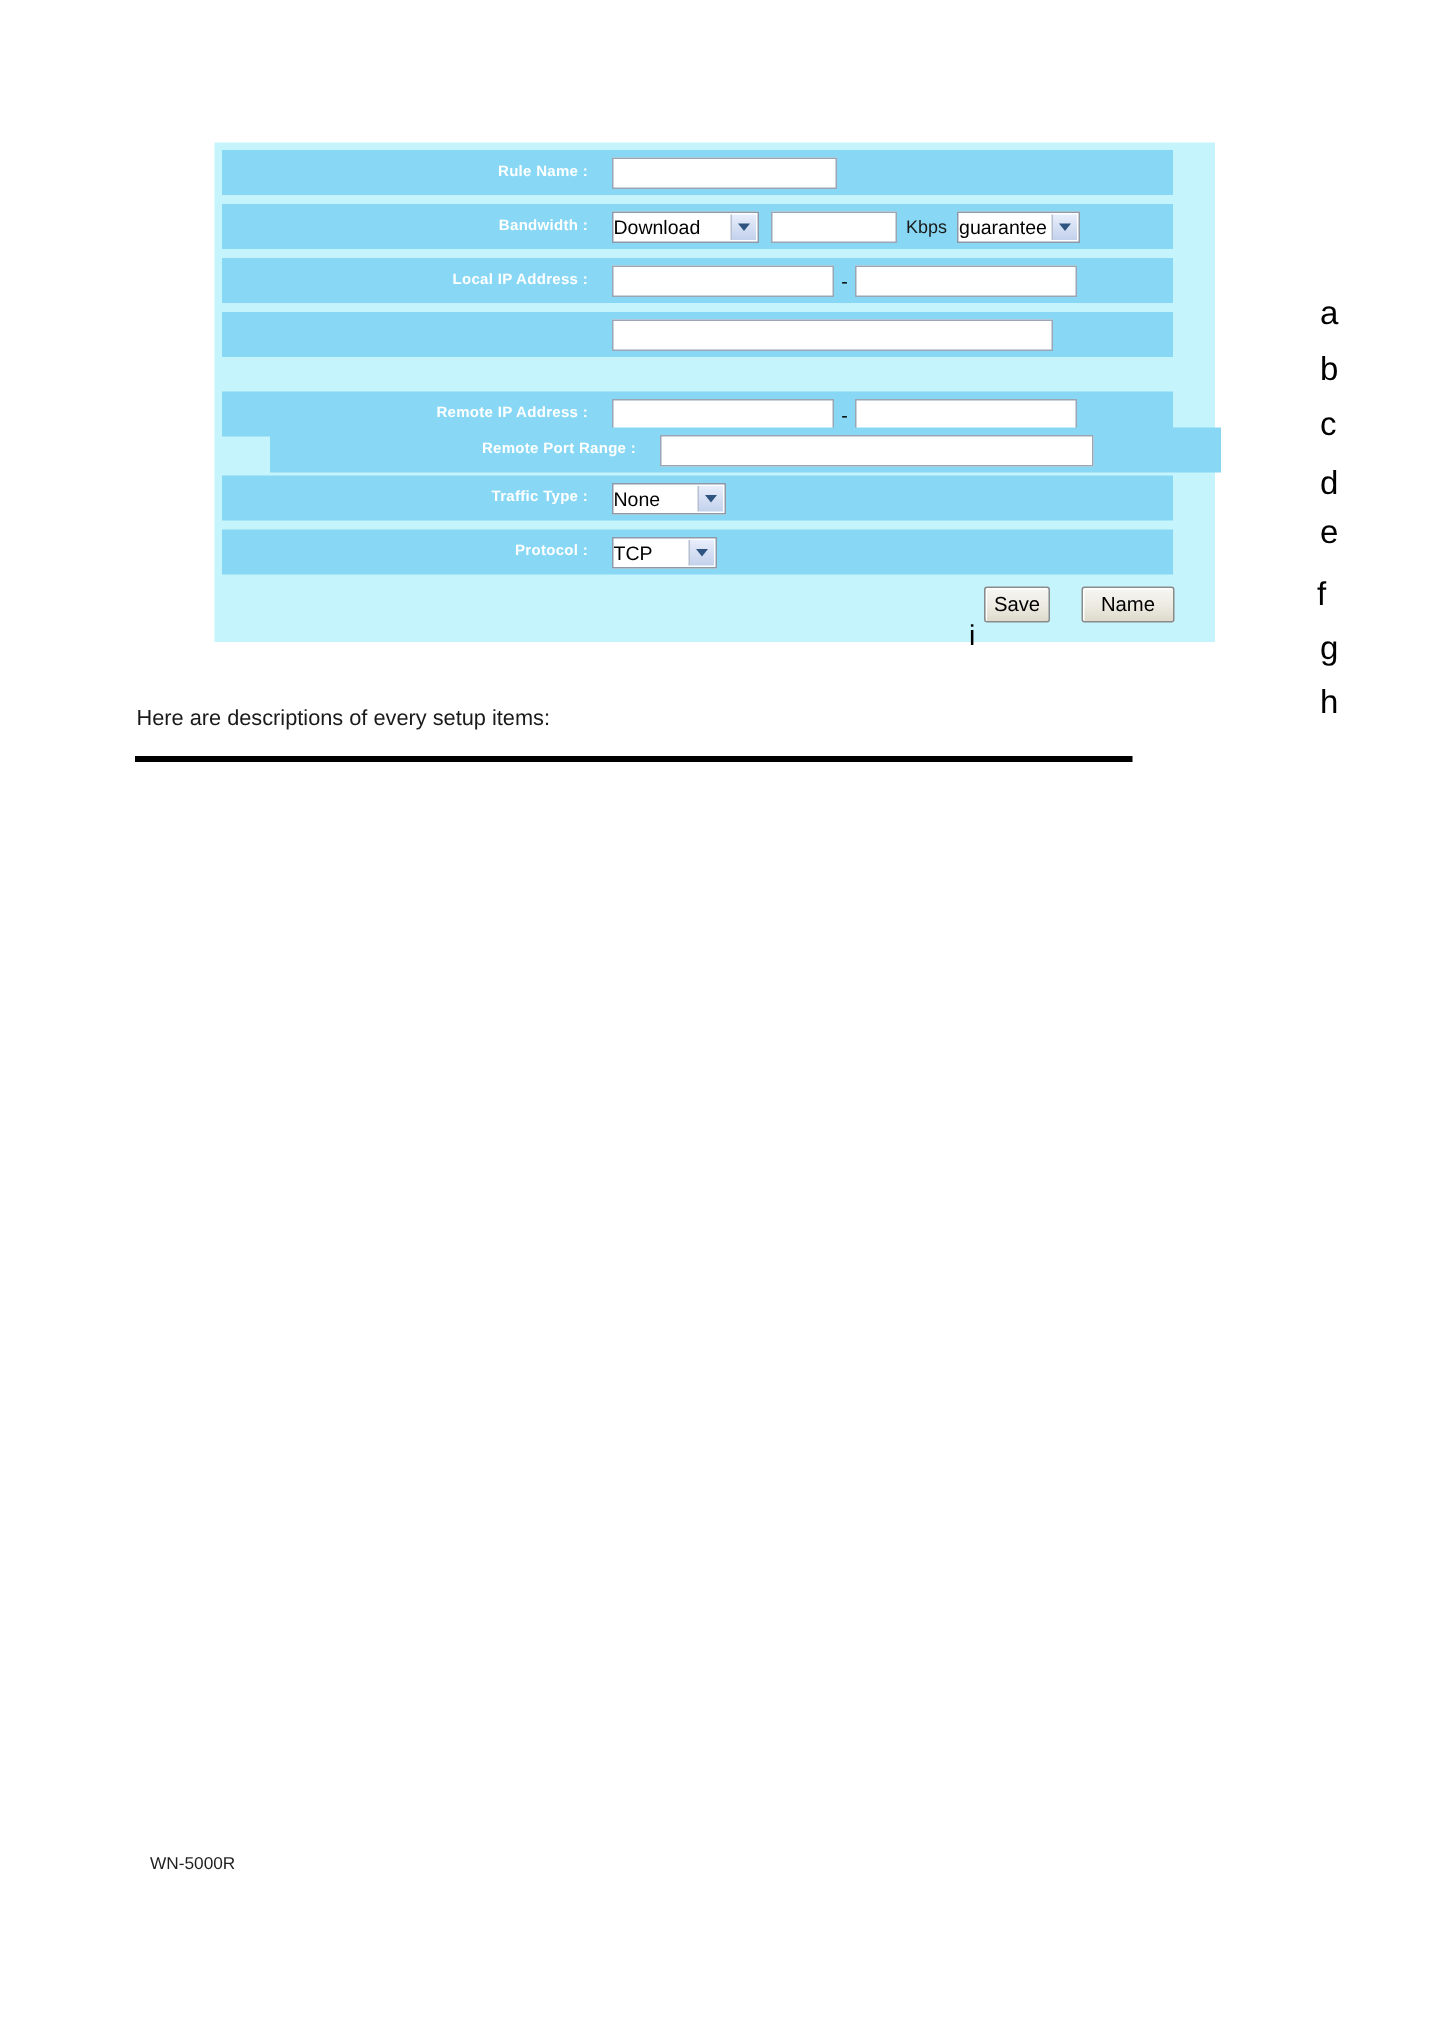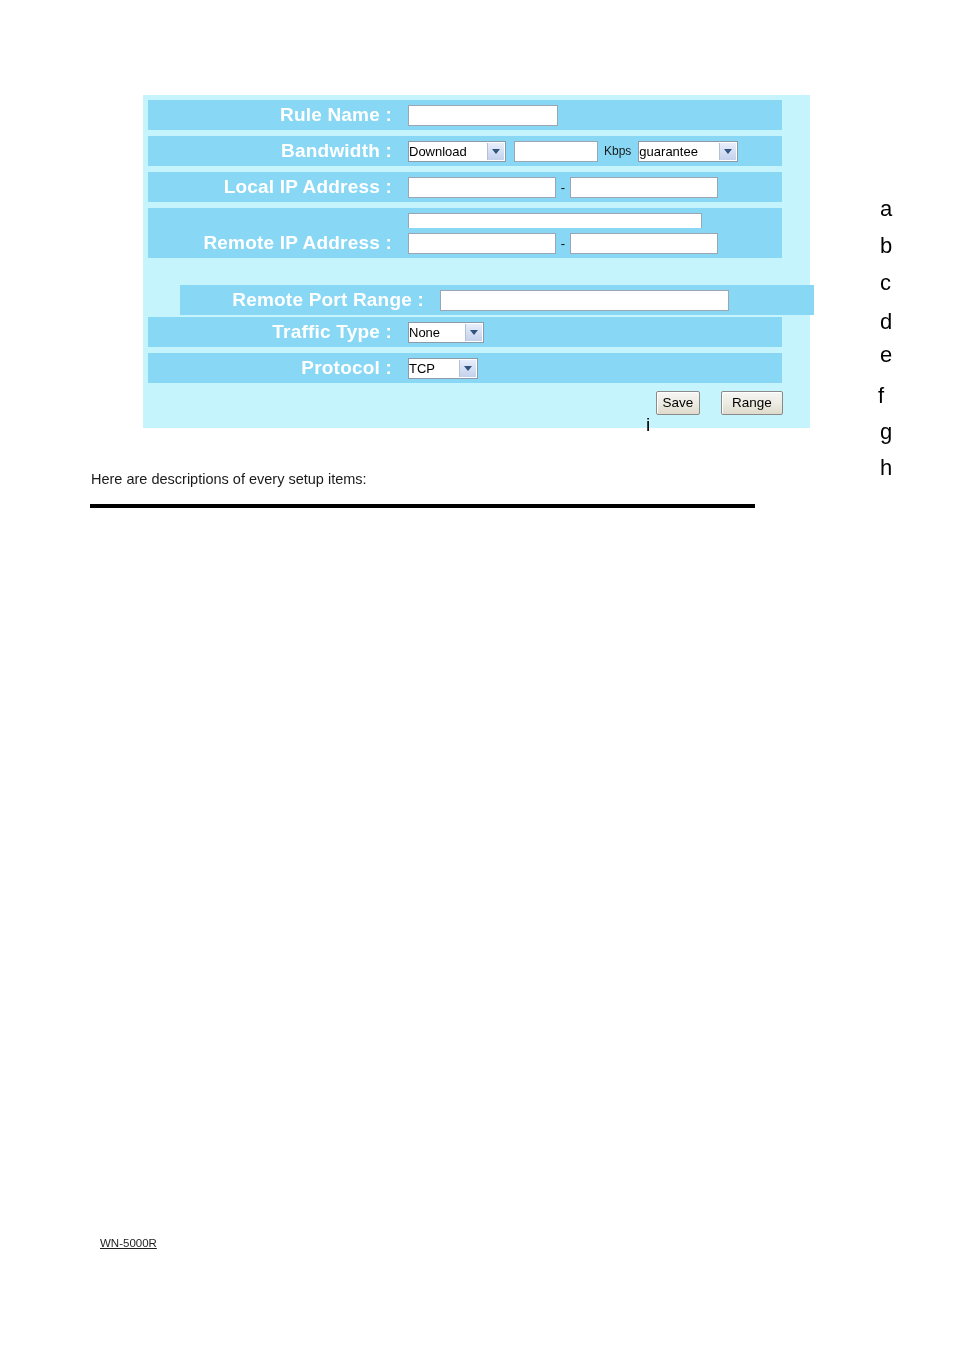--- a/index.html
+++ b/index.html
@@ -39,21 +39,21 @@
     left: 0;
     top: 0;
     width: 252px;
     height: 30px;
     line-height: 30px;
     text-align: right;
     padding-right: 8px;
     box-sizing: border-box;
     color: #ffffff;
     font-weight: bold;
-    font-size: 19px;
+    font-size: 10px;
     letter-spacing: 0.2px;
     white-space: nowrap;
   }
 
   .row-field {
     position: absolute;
     left: 260px;
     top: 0;
     height: 30px;
     display: flex;
@@ -129,21 +129,21 @@
     right: 5px;
     top: 50%;
     margin-top: -2px;
     width: 0; height: 0;
     border-left: 4px solid transparent;
     border-right: 4px solid transparent;
     border-top: 5px solid #2f5480;
     z-index: 2;
   }
   .sel-download  { width: 98px; }
-  .sel-guarantee { width: 100px; }
+  .sel-guarantee { width: 82px; }
   .sel-traffic   { width: 76px; }
   .sel-protocol  { width: 70px; }
 
   
   #button-bar {
     position: absolute;
     left: 5px;
     top: 296px;
     width: 634px;
     height: 28px;
@@ -196,21 +196,20 @@
     background: #000000;
   }
 
   #footer-model {
     position: absolute;
     left: 100px;
     top: 1237px;
     font-size: 11.5px;
     color: #1f1f1f;
     white-space: nowrap;
-    text-decoration: underline;
   }
 </style>
 </head>
 <body>
 
 <div id="qos-panel">
 
   <div class="form-row" style="top:5px;">
     <div class="row-label">Rule Name :</div>
     <div class="row-field">
@@ -246,21 +245,21 @@
   </div>
   <div class="annot" style="left:737px; top:177px;">c</div>
 
   <div class="form-row" style="top:113px;">
     <div class="row-field">
       <input class="txt txt-port-l" type="text" value="" style="">
     </div>
   </div>
   <div class="annot" style="left:737px; top:216px;">d</div>
 
-  <div class="form-row" style="top:133px;">
+  <div class="form-row" style="top:166px;">
     <div class="row-label">Remote IP Address :</div>
     <div class="row-field">
       <input class="txt txt-ip" type="text" value="" style="">
       <span class="dash">-</span>
       <input class="txt txt-ip" type="text" value="" style="">
     </div>
   </div>
   <div class="annot" style="left:737px; top:249px;">e</div>
 
   <div class="form-row" style="top:190px;margin-left:32px;">
@@ -288,21 +287,21 @@
       <div class="sel sel-protocol">
         <span>TCP</span>
         <span class="arrow"></span>
       </div>
     </div>
   </div>
   <div class="annot" style="left:737px; top:362px;">h</div>
 
   <div id="button-bar">
     <button class="btn btn-save">Save</button>
-    <button class="btn btn-reset">Range</button>
+    <button class="btn btn-reset">Name</button>
   </div>
 </div>
 
 <div class="annot" style="left:646px; top:415px; font-size:19px;">i</div>
 
 <div id="desc-text">Here are descriptions of every setup items:</div>
 <div id="section-rule"></div>
 
 <div id="footer-model">WN-5000R</div>
 

